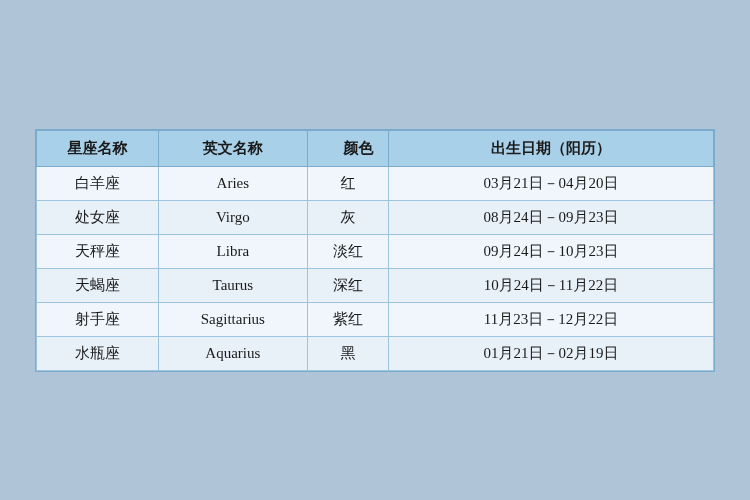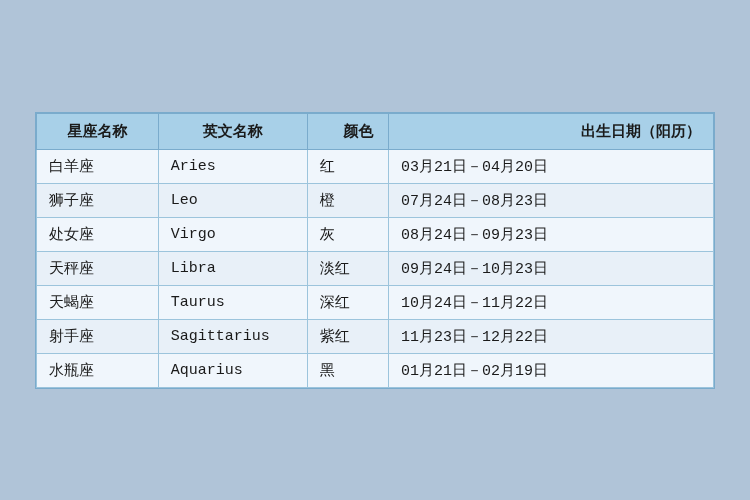--- a/index.html
+++ b/index.html
@@ -15,21 +15,20 @@
       align-items: center;
       width: 750px;
       height: 500px;
       font-family: "SimSun", "宋体", serif;
     }
 
     .table-container {
       background-color: #e8f0f8;
       border: 1px solid #7aabcc;
       width: 680px;
-      font-family: Liberation Mono, monospace;
     }
 
     table {
       width: 100%;
       border-collapse: collapse;
     }
 
     thead tr {
       background-color: #a8d0e8;
     }
@@ -47,54 +46,49 @@
       background-color: #f0f6fc;
     }
 
     tbody tr:nth-child(even) {
       background-color: #e8f0f8;
     }
 
     tbody td {
       border: 1px solid #9cc4dc;
       padding: 7px 12px;
+      text-align: center;
       font-size: 15px;
       color: #1a1a1a;
     }
 
     .col-chinese { width: 18%; }
     .col-english { width: 22%; }
     .col-color { width: 12%; padding-left: 33px; }
-    .col-date { width: 48%; text-align: right; }
+    .col-date { width: 48%; }
   </style>
 </head>
 <body>
 
 <div class="table-container">
   <table>
     <thead>
       <tr>
         <th class="col-chinese">星座名称</th>
         <th class="col-english">英文名称</th>
         <th class="col-color">颜色</th>
         <th class="col-date">出生日期（阳历）</th>
       </tr>
     </thead>
     <tbody id="table-body">
     <tr>
           <td>白羊座</td>
           <td>Aries</td>
           <td>红</td>
           <td>03月21日－04月20日</td>
-        </tr>
-        <tr>
-          <td>狮子座</td>
-          <td>Leo</td>
-          <td>橙</td>
-          <td>07月24日－08月23日</td>
         </tr>
         <tr>
           <td>处女座</td>
           <td>Virgo</td>
           <td>灰</td>
           <td>08月24日－09月23日</td>
         </tr>
         <tr>
           <td>天秤座</td>
           <td>Libra</td>

